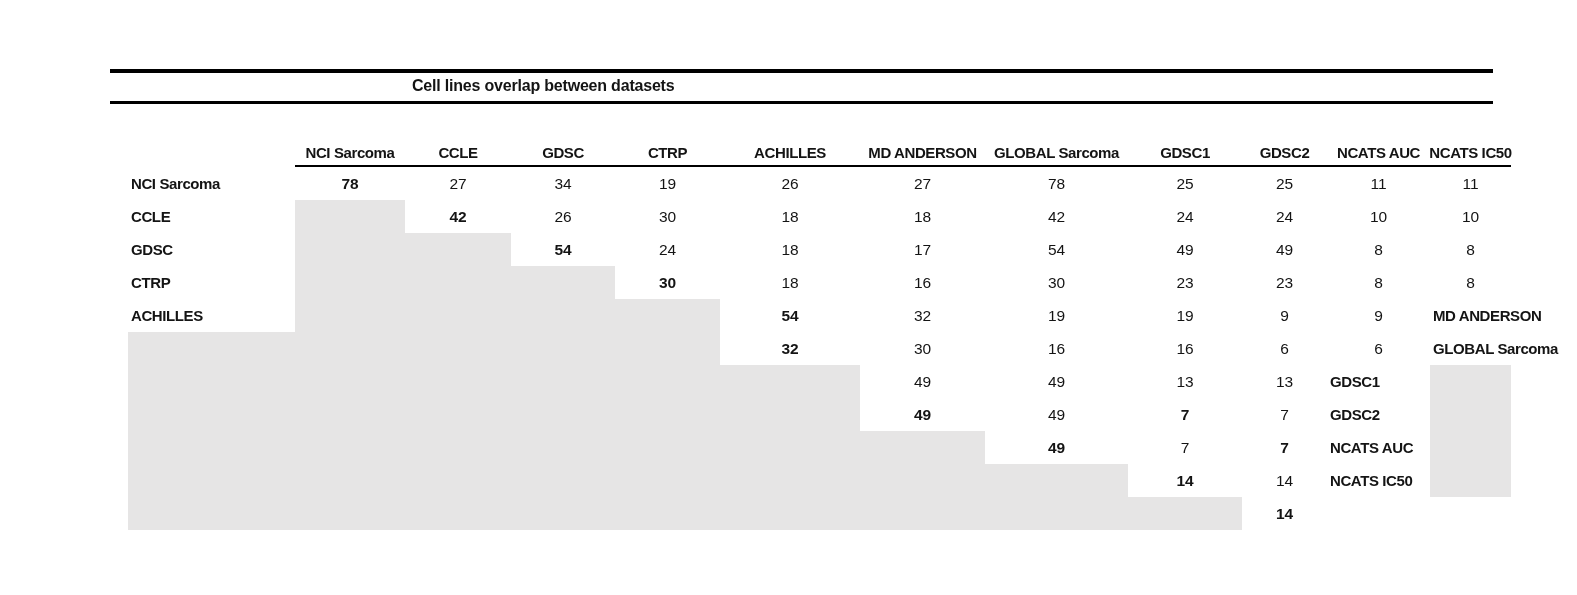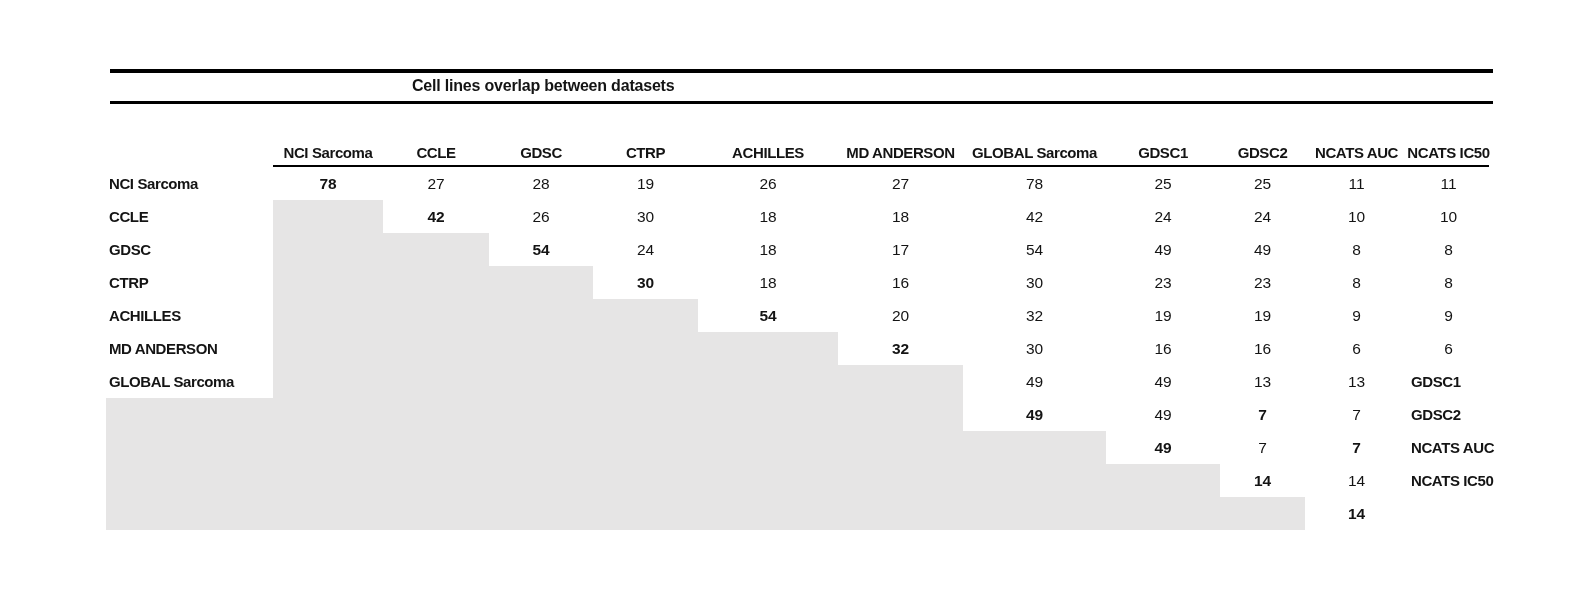--- a/index.html
+++ b/index.html
@@ -20,21 +20,21 @@
     position: absolute;
     left: 412px;
     top: 77px;
     font-size: 16px;
     font-weight: bold;
     letter-spacing: -0.2px;
     white-space: nowrap;
   }
   .matrix {
     position: absolute;
-    left: 106px;
+    left: 128px;
     top: 130px;
     display: grid;
     grid-template-columns: 167px 110px 106px 104px 105px 140px 125px 143px 114px 85px 103px 81px;
     grid-template-rows: 37px repeat(11, 33px);
   }
   .corner { border-bottom: none; }
   .col-header {
     font-weight: bold;
     font-size: 15px;
     letter-spacing: -0.4px;
@@ -79,21 +79,21 @@
       <div class="col-header">ACHILLES</div>
       <div class="col-header">MD ANDERSON</div>
       <div class="col-header">GLOBAL Sarcoma</div>
       <div class="col-header">GDSC1</div>
       <div class="col-header">GDSC2</div>
       <div class="col-header">NCATS AUC</div>
       <div class="col-header">NCATS IC50</div>
       <div class="row-header">NCI Sarcoma</div>
       <div class="cell bold">78</div>
       <div class="cell">27</div>
-      <div class="cell">28</div>
+      <div class="cell">34</div>
       <div class="cell">19</div>
       <div class="cell">26</div>
       <div class="cell">27</div>
       <div class="cell">78</div>
       <div class="cell">25</div>
       <div class="cell">25</div>
       <div class="cell">11</div>
       <div class="cell">11</div>
       <div class="row-header">CCLE</div>
       <div class="cell shaded"></div>
@@ -130,21 +130,20 @@
       <div class="cell">23</div>
       <div class="cell">23</div>
       <div class="cell">8</div>
       <div class="cell">8</div>
       <div class="row-header">ACHILLES</div>
       <div class="cell shaded"></div>
       <div class="cell shaded"></div>
       <div class="cell shaded"></div>
       <div class="cell shaded"></div>
       <div class="cell bold">54</div>
-      <div class="cell">20</div>
       <div class="cell">32</div>
       <div class="cell">19</div>
       <div class="cell">19</div>
       <div class="cell">9</div>
       <div class="cell">9</div>
       <div class="row-header">MD ANDERSON</div>
       <div class="cell shaded"></div>
       <div class="cell shaded"></div>
       <div class="cell shaded"></div>
       <div class="cell shaded"></div>

